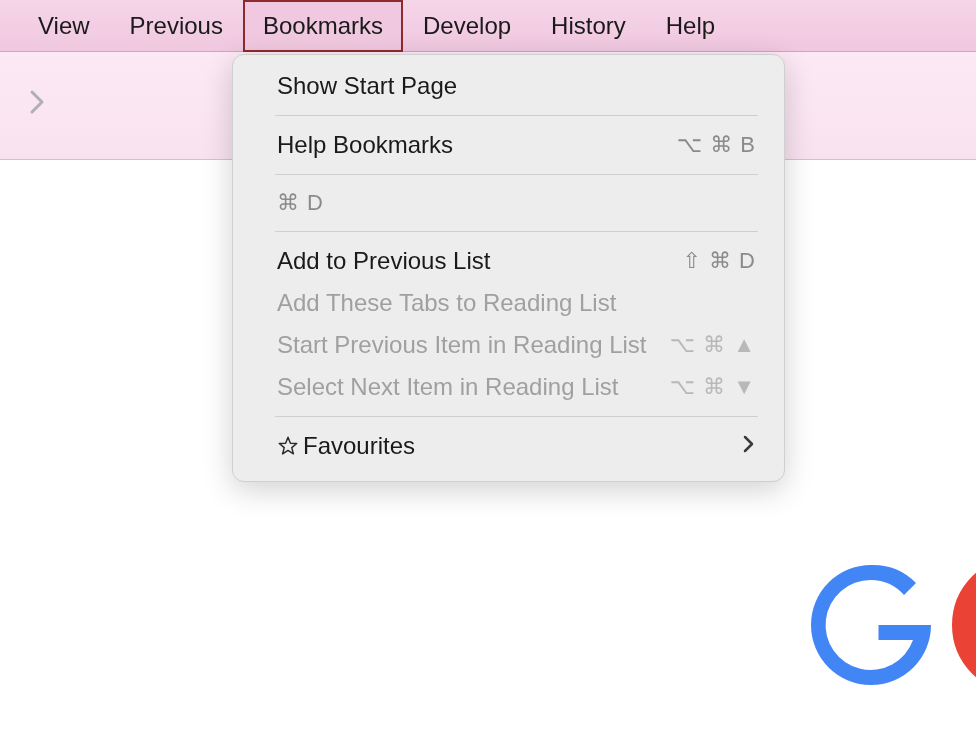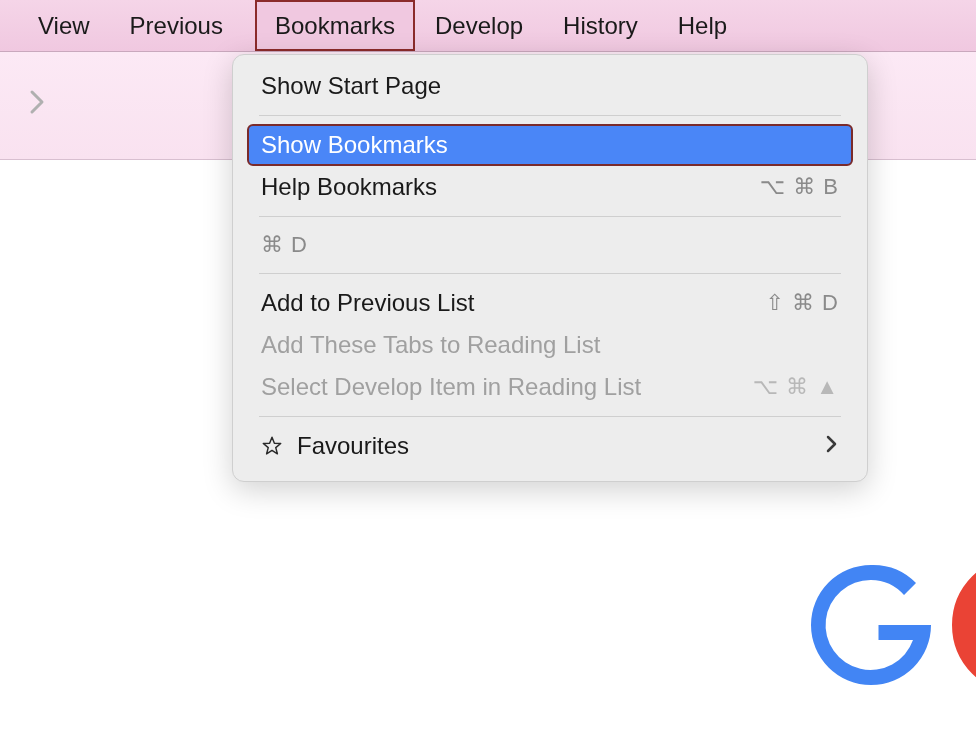--- a/index.html
+++ b/index.html
@@ -6,59 +6,59 @@
     body {
       font-family: -apple-system, BlinkMacSystemFont, "Helvetica Neue", sans-serif;
       width: 976px;
       height: 738px;
       background: #ffffff;
       overflow: hidden;
       position: relative;
     }
     .menubar {
       display: flex;
+      align-items: center;
       height: 52px;
       background: linear-gradient(#f5d5e8, #f0c8e0);
       border-bottom: 1px solid #c9a8bd;
       padding-left: 18px;
     }
     .menubar-item {
       padding: 12px 20px;
       font-size: 24px;
       color: #1a1a1a;
       cursor: default;
     }
     .menubar-item.active {
       border: 2px solid #8b2b2b;
       background: #f0c8e0;
       padding: 10px 18px;
-      margin-left: 12px;
     }
     .toolbar {
       height: 108px;
       background: linear-gradient(#fce9f5, #f9e2f0);
       border-bottom: 1px solid #d8bfd0;
       display: flex;
       align-items: center;
       padding-left: 28px;
     }
     .toolbar-chevron {
       color: #9e9e9e;
       font-size: 28px;
     }
     .dropdown-menu {
       position: absolute;
       top: 54px;
       left: 232px;
-      width: 636px;
+      width: 553px;
       background: #ededed;
       border: 1px solid #cfcfcf;
       border-radius: 12px;
       box-shadow: 0 8px 30px rgba(0,0,0,0.18);
-      padding: 10px 0 14px 0;
+      padding: 10px 0 14px 16px;
     }
     .menu-section {
       padding: 0 14px;
     }
     .menu-item {
       display: flex;
       align-items: center;
       justify-content: space-between;
       padding: 7px 14px;
       font-size: 24px;
@@ -83,21 +83,21 @@
       color: #b8b8b8;
     }
     .menu-separator {
       height: 1px;
       background: #cfcfcf;
       margin: 8px 26px;
     }
     .menu-item .left-group {
       display: flex;
       align-items: center;
-      gap: 14px;
+      gap: 4px;
     }
     .star-icon {
       width: 22px;
       height: 22px;
       display: inline-block;
     }
     .chevron-right {
       color: #5a5a5a;
       font-size: 24px;
     }
@@ -140,23 +140,20 @@
 
 <div class="dropdown-menu">
   <div class="menu-section">
     <div class="menu-item">
       <span>Show Start Page</span>
     </div>
   </div>
   <div class="menu-separator"></div>
 
   <div class="menu-section">
-    <div class="menu-item highlighted">
-      <span>Show Bookmarks</span>
-    </div>
     <div class="menu-item">
       <span>Help Bookmarks</span>
       <span class="menu-shortcut">⌥ ⌘ B</span>
     </div>
   </div>
   <div class="menu-separator"></div>
 
   <div class="menu-section">
     <div class="menu-item">
       <span class="menu-shortcut">⌘ D</span>
@@ -166,22 +163,26 @@
 
   <div class="menu-section">
     <div class="menu-item">
       <span>Add to Previous List</span>
       <span class="menu-shortcut">⇧ ⌘ D</span>
     </div>
     <div class="menu-item disabled">
       <span>Add These Tabs to Reading List</span>
     </div>
     <div class="menu-item disabled">
-      <span>Select Develop Item in Reading List</span>
+      <span>Start Previous Item in Reading List</span>
       <span class="menu-shortcut">⌥ ⌘ ▲</span>
+    </div>
+    <div class="menu-item disabled">
+      <span>Select Next Item in Reading List</span>
+      <span class="menu-shortcut">⌥ ⌘ ▼</span>
     </div>
   </div>
   <div class="menu-separator"></div>
 
   <div class="menu-section">
     <div class="menu-item">
       <span class="left-group">
         <span class="star-icon">
           <svg viewBox="0 0 24 24" width="22" height="22">
               <path d="M12 2.5 L14.6 9 L21.5 9.3 L16.1 13.8 L17.9 20.6 L12 16.8 L6.1 20.6 L7.9 13.8 L2.5 9.3 L9.4 9 Z" fill="none" stroke="#2a2a2a" stroke-width="1.6" stroke-linejoin="round"></path>

